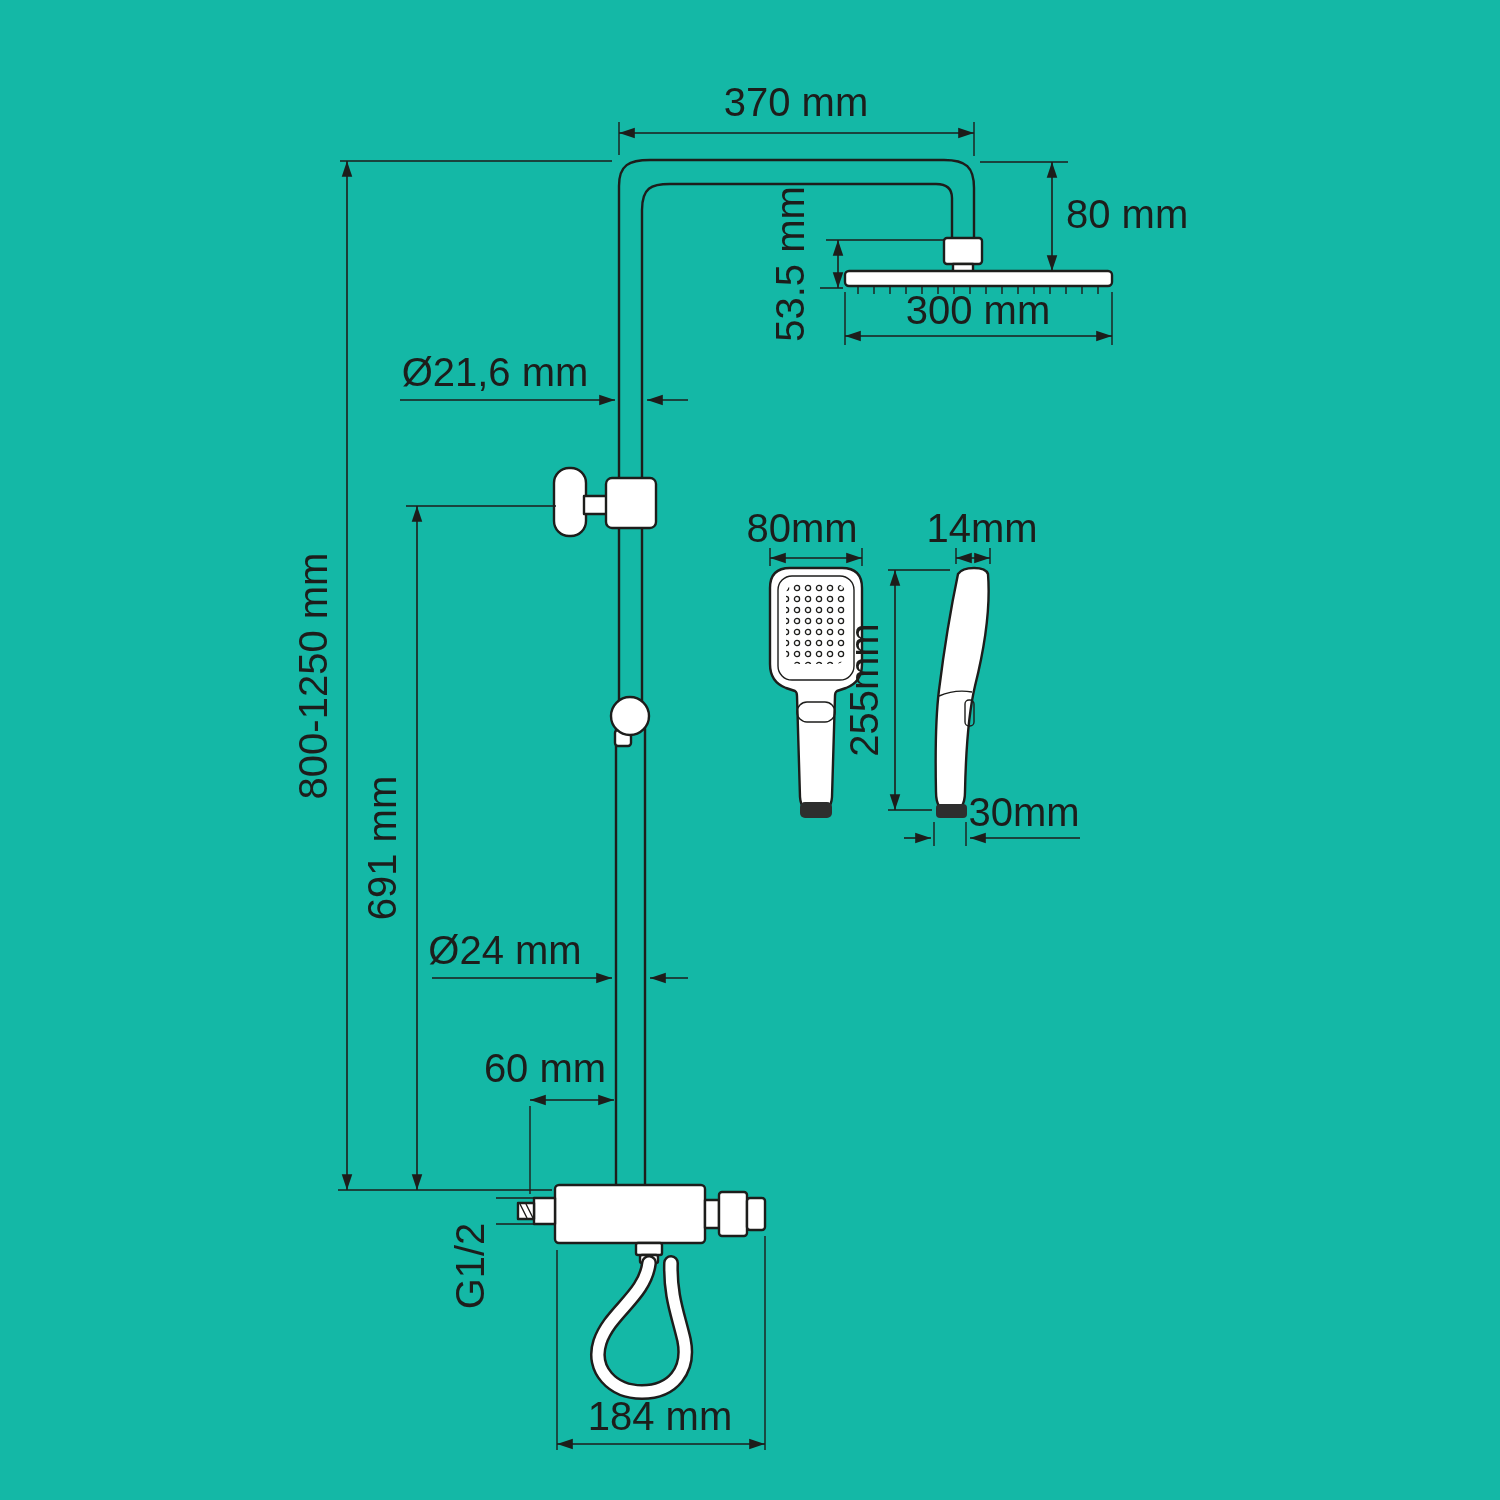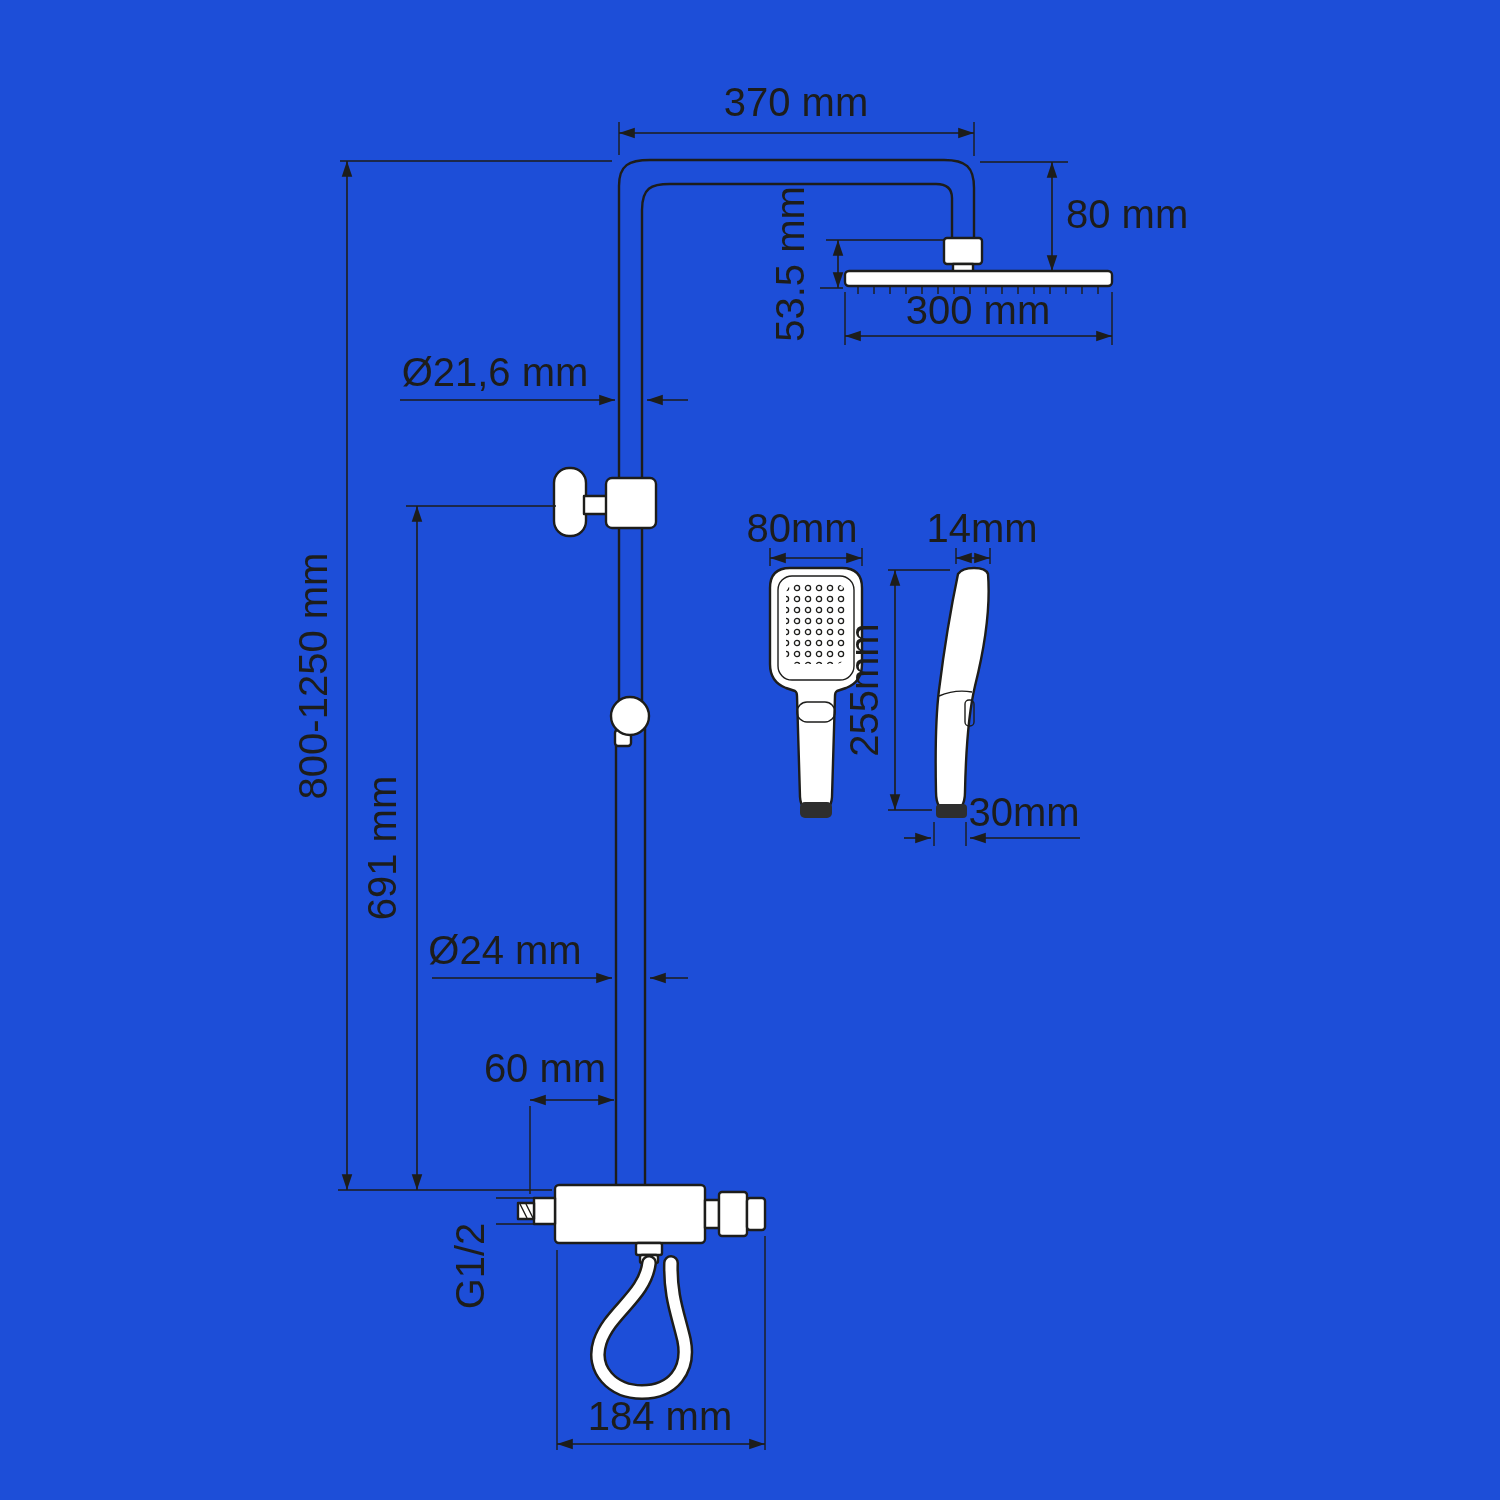--- a/index.html
+++ b/index.html
@@ -1,16 +1,16 @@
 <!DOCTYPE html>
 <html><head>
 <meta charset="utf-8">
 <style>
   html,body{margin:0;padding:0;background:#ffffff;}
-  .stage{width:1500px;height:1500px;background:#1d4ed8;position:relative;overflow:hidden;}
+  .stage{width:1500px;height:1500px;background:#14b8a6;position:relative;overflow:hidden;}
   svg{display:block;}
   .ln{stroke:#1d1d1b;stroke-width:2.4;fill:none;stroke-linecap:round;stroke-linejoin:round;}
   .lnf{stroke:#1d1d1b;stroke-width:2.4;fill:#ffffff;stroke-linejoin:round;}
   .thin{stroke:#1d1d1b;stroke-width:1.4;fill:none;}
   .dim{stroke:#1d1d1b;stroke-width:1.6;fill:none;}
   .dark{fill:#2e2e2e;stroke:none;}
   .txt{font-family:"Liberation Sans",sans-serif;font-size:40px;fill:#1d1d1b;}
 </style>
 </head>
 <body>

